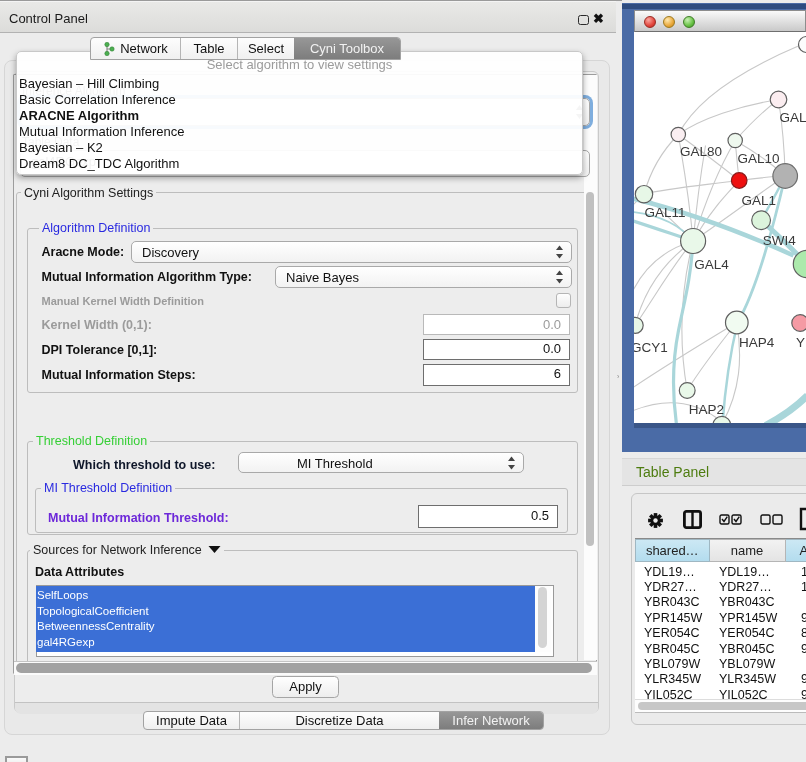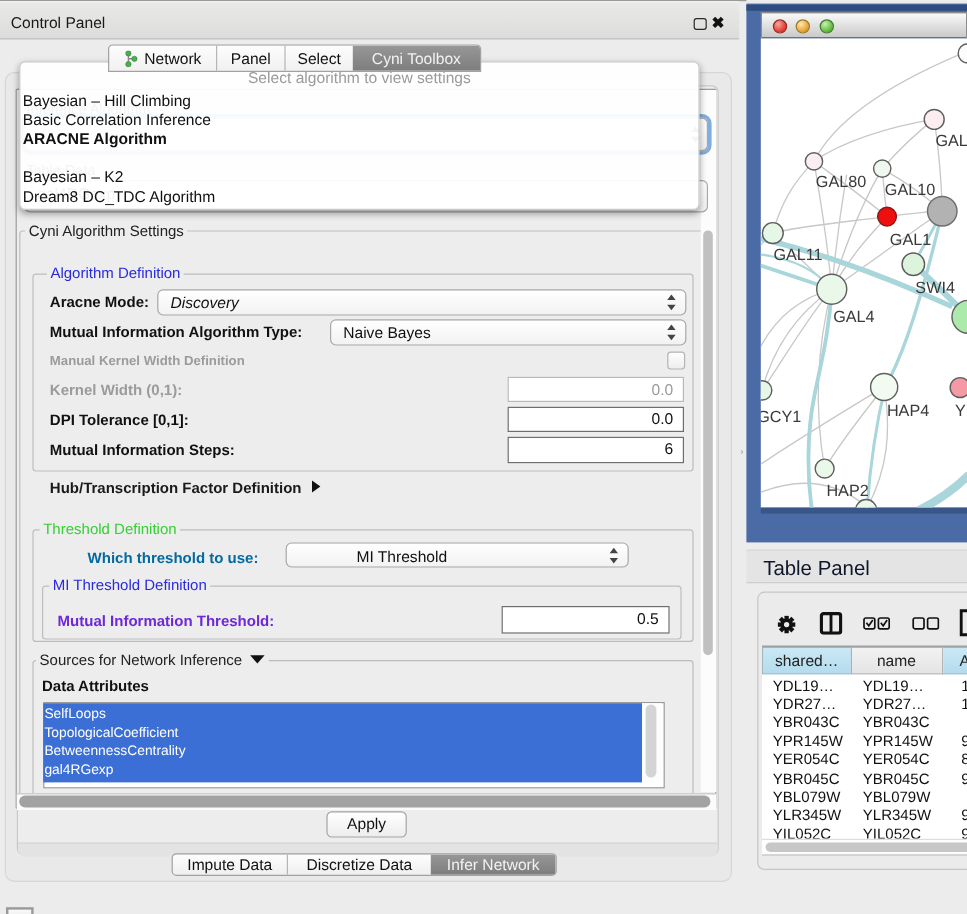--- a/index.html
+++ b/index.html
@@ -34,37 +34,37 @@
   <div style="width:89px;display:flex;align-items:center;justify-content:center;border-right:1px solid #b5b5b5;">
     <svg width="13" height="14" viewBox="0 0 13 14" style="margin-right:4px;">
       <line x1="4" y1="3" x2="4" y2="11" stroke="#8a8a8a" stroke-width="1.2"></line>
       <line x1="4" y1="7" x2="9" y2="7" stroke="#8a8a8a" stroke-width="1.2"></line>
       <circle cx="4" cy="2.5" r="2.2" fill="#4caf50" stroke="#2e7d32" stroke-width="0.5"></circle>
       <circle cx="9" cy="7" r="2.2" fill="#4caf50" stroke="#2e7d32" stroke-width="0.5"></circle>
       <circle cx="4" cy="11.5" r="2.2" fill="#4caf50" stroke="#2e7d32" stroke-width="0.5"></circle>
     </svg>
     <span>Network</span>
       </div>
-  <div style="width:56px;display:flex;align-items:center;justify-content:center;border-right:1px solid #b5b5b5;">Panel</div>
+  <div style="width:56px;display:flex;align-items:center;justify-content:center;border-right:1px solid #b5b5b5;">Table</div>
   <div style="width:56px;display:flex;align-items:center;justify-content:center;">Select</div>
   <div style="width:106px;display:flex;align-items:center;justify-content:center;background:linear-gradient(#979797,#7d7d7d);color:#f2f2f2;">Cyni Toolbox</div>
 </div>
 
 <div class="abs" style="left:13px;top:74px;width:584px;height:600px;background:#ededed;border:1px solid #9d9d9d;border-radius:1px;box-sizing:border-box;"></div>
 
 <div id="content" class="abs" style="left:13px;top:74px;width:571px;height:587px;overflow:hidden;">
 
   <div class="abs" style="left:3px;top:118px;width:574px;height:500px;border:1px solid #bdbdbd;border-radius:3px;"></div>
   <div class="glabel" style="left:8px;top:112px;color:#222;">Cyni Algorithm Settings</div>
 
   <div class="abs" style="left:14px;top:154px;width:549px;height:163px;border:1px solid #bdbdbd;border-radius:3px;"></div>
   <div class="glabel" style="left:26px;top:147px;color:#2929e0;">Algorithm Definition</div>
 
   <div class="abs b" style="left:28.5px;top:171px;font-size:12.5px;color:#111;">Aracne Mode:</div>
-  <div class="combo" style="left:118px;top:167px;width:441px;height:22px;font-style:italic;">
+  <div class="combo" style="left:118px;top:167px;width:441px;height:22px;">
         <span class="txt">Discovery</span>
     <svg class="arr" viewBox="0 0 9 14">
           <path d="M4.5 0.5 L8 5 L1 5 Z" fill="#444"></path>
           <path d="M4.5 13.5 L8 9 L1 9 Z" fill="#444"></path>
         </svg>
       </div>
 
   <div class="abs b" style="left:28.5px;top:196px;font-size:12.5px;color:#111;">Mutual Information Algorithm Type:</div>
   <div class="combo" style="left:262px;top:192px;width:297px;height:22px;">
         <span class="txt">Naive Bayes</span>
@@ -79,29 +79,25 @@
 
   <div class="abs b" style="left:28.5px;top:244px;font-size:12.5px;color:#9b9b9b;">Kernel Width (0,1):</div>
   <div class="tf" style="left:410px;top:240px;width:147px;height:21px;border:1px solid #b9b9b9;color:#9b9b9b;line-height:19px;padding-right:8px;">0.0</div>
 
   <div class="abs b" style="left:28.5px;top:269px;font-size:12.5px;color:#111;">DPI Tolerance [0,1]:</div>
   <div class="tf" style="left:410px;top:264.5px;width:147px;height:21.5px;border:1.5px solid #6e6e6e;color:#111;line-height:18px;padding-right:8px;">0.0</div>
 
   <div class="abs b" style="left:28.5px;top:294px;font-size:12.5px;color:#111;">Mutual Information Steps:</div>
   <div class="tf" style="left:410px;top:290px;width:147px;height:21.5px;border:1.5px solid #6e6e6e;color:#111;line-height:18px;padding-right:8px;">6</div>
 
-  <div class="abs b" style="left:28.5px;top:326px;font-size:12.5px;color:#1a1a1a;">Hub/Transcription Factor Definition
-    <svg width="9" height="11" viewBox="0 0 9 11" style="margin-left:4px;">
-          <path d="M1 0.5 L8 5.5 L1 10.5 Z" fill="#111"></path>
-        </svg></div>
 
   <div class="abs" style="left:14px;top:367px;width:549px;height:92px;border:1px solid #bdbdbd;border-radius:3px;"></div>
   <div class="glabel" style="left:20px;top:360px;color:#35cf35;">Threshold Definition</div>
 
-  <div class="abs b" style="left:60px;top:384px;font-size:12.5px;color:#0369a1;">Which threshold to use:</div>
+  <div class="abs b" style="left:60px;top:384px;font-size:12.5px;color:#0f172a;">Which threshold to use:</div>
   <div class="combo" style="left:225px;top:378px;width:286px;height:21px;">
         <span class="txt" style="top:2.5px;margin-left:48px;">MI Threshold</span>
     <svg class="arr" viewBox="0 0 9 14">
           <path d="M4.5 0.5 L8 5 L1 5 Z" fill="#444"></path>
           <path d="M4.5 13.5 L8 9 L1 9 Z" fill="#444"></path>
         </svg>
       </div>
 
   <div class="abs" style="left:22px;top:414px;width:531px;height:43px;border:1px solid #bdbdbd;border-radius:3px;"></div>
   <div class="glabel" style="left:28px;top:407px;color:#2929e0;">MI Threshold Definition</div>
@@ -126,21 +122,21 @@
 
 <div class="abs" style="left:584px;top:75px;width:13px;height:585px;background:#fcfcfc;"></div>
 <div class="abs" style="left:585.5px;top:192px;width:8px;height:354px;background:#c0c0c0;border-radius:5px;"></div>
 
 <div class="abs" style="left:14px;top:661px;width:583px;height:13px;background:#fbfbfb;border-top:1px solid #c4c4c4;"></div>
 <div class="abs" style="left:16px;top:663px;width:576px;height:9.5px;background:#a2a2a2;border-radius:5px;"></div>
 
 <div class="abs" style="left:272px;top:676px;width:65px;height:20px;background:linear-gradient(#ffffff,#ededed);border:1px solid #a5a5a5;border-radius:4.5px;text-align:center;font-size:13px;color:#111;line-height:20px;">Apply</div>
 
 <div class="abs" style="left:15px;top:702px;width:583px;height:11px;background:#e3e3e3;border-top:1px solid #c2c2c2;border-radius:0 0 6px 6px;"></div>
-<div id="bottabs" class="abs" style="left:143px;top:711px;height:17px;display:flex;border:1px solid #a2a2a2;border-radius:4px;overflow:hidden;background:linear-gradient(#fdfdfd,#efefef);font-size:13px;color:#111;">
+<div id="bottabs" class="abs" style="left:143px;top:711px;height:17px;display:flex;border:1px solid #a2a2a2;border-radius:4px;overflow:hidden;background:linear-gradient(#fdfdfd,#efefef);font-size:13px;color:#111;gap:40px;">
   <div style="width:95px;display:flex;align-items:center;justify-content:center;border-right:1px solid #b5b5b5;">Impute Data</div>
   <div style="width:119px;display:flex;align-items:center;justify-content:center;">Discretize Data</div>
   <div style="width:104px;display:flex;align-items:center;justify-content:center;background:linear-gradient(#979797,#7d7d7d);color:#f2f2f2;">Infer Network</div>
 </div>
 
 <div class="abs" style="left:5px;top:756px;width:19px;height:10px;background:linear-gradient(#fafafa,#e6e6e6);border:2px solid #9a9a9a;"></div>
 
 <div id="netwin" class="abs" style="left:622px;top:3px;width:184px;height:449px;background:#4a6ba6;">
   <div class="abs" style="left:0;top:1px;width:184px;height:5px;background:#2e4c80;"></div>
   <div class="abs" style="left:11.5px;top:6.5px;width:172.5px;height:22px;background:linear-gradient(#fafafa,#c9c9c9);border:1px solid #8d8d8d;border-bottom-color:#6f6f6f;box-sizing:border-box;"></div>
@@ -215,21 +211,21 @@
       <text x="693.8" y="268">GAL4</text>
       <text x="738.6" y="346.5">HAP4</text>
       <text x="795.4" y="346.5">YD</text>
       <text x="630.5" y="351.5">GCY1</text>
       <text x="688.2" y="413">HAP2</text>
     </g>
   </svg>
 </div>
 
 <div class="abs" style="left:622px;top:458px;width:184px;height:26px;background:#e4e4e4;border-top:1px solid #d6d6d6;border-bottom:1px solid #cdcdcd;"></div>
-<div class="abs" style="left:636px;top:464px;font-size:17px;color:#0f172a;">Table Panel</div>
+<div class="abs" style="left:636px;top:464px;font-size:14px;color:#4d7c0f;">Table Panel</div>
 <div id="tablepanel" class="abs" style="left:631px;top:493px;width:190px;height:232px;background:#ebebeb;border:1px solid #c6c6c6;border-radius:6px;box-sizing:border-box;">
 
   <svg class="abs" style="left:15.5px;top:19px;" width="15" height="15" viewBox="-7.5 -7.5 15 15">
     <g fill="#111">
       <circle r="5.1"></circle>
       <rect x="-1.8" y="-7.4" width="3.6" height="4"></rect>
       <rect x="-1.8" y="-7.4" width="3.6" height="4" transform="rotate(45)"></rect>
       <rect x="-1.8" y="-7.4" width="3.6" height="4" transform="rotate(90)"></rect>
       <rect x="-1.8" y="-7.4" width="3.6" height="4" transform="rotate(135)"></rect>
       <rect x="-1.8" y="-7.4" width="3.6" height="4" transform="rotate(180)"></rect>
@@ -287,17 +283,18 @@
   <div class="abs combo" style="left:20px;top:150px;width:570px;height:27px;">
         <span class="txt">gal4RGexp</span>
       </div>
 </div>
 
 <div id="popup" class="abs" style="z-index:20;left:16px;top:51px;width:565px;height:122px;background:rgba(255,255,255,0.94);border:1px solid #c8c8c8;border-radius:5px;box-shadow:0 3px 6px rgba(0,0,0,0.35);font-size:13px;color:#111;">
   <div style="position:absolute;left:0;top:5px;width:100%;text-align:center;color:#9b9b9b;">Select algorithm to view settings</div>
   <div style="position:absolute;left:2px;top:24px;">Bayesian – Hill Climbing</div>
   <div style="position:absolute;left:2px;top:40px;">Basic Correlation Inference</div>
   <div style="position:absolute;left:2px;top:56px;font-weight:bold;">ARACNE Algorithm</div>
+  <div style="position:absolute;left:2px;top:72px;">Mutual Information Inference</div>
   <div style="position:absolute;left:2px;top:88px;">Bayesian – K2</div>
   <div style="position:absolute;left:2px;top:104px;">Dream8 DC_TDC Algorithm</div>
 </div>
 
 </div>
 
 </body></html>

